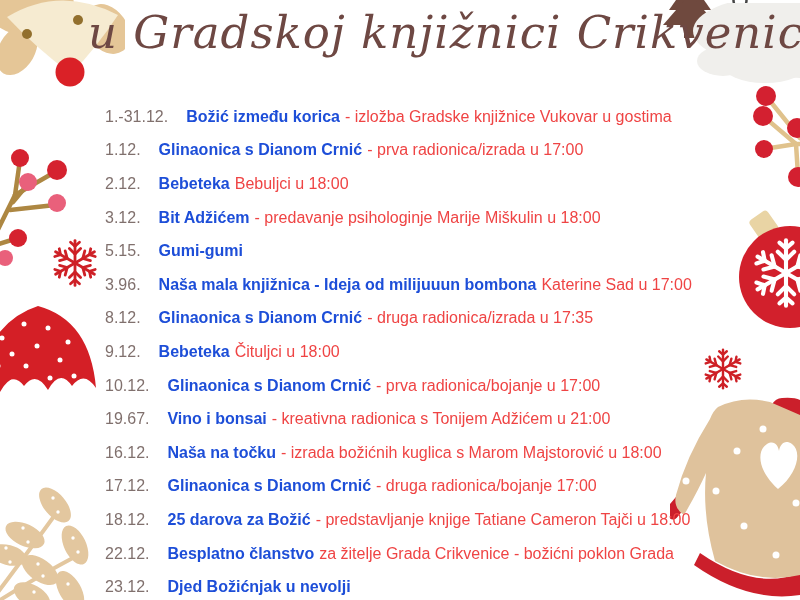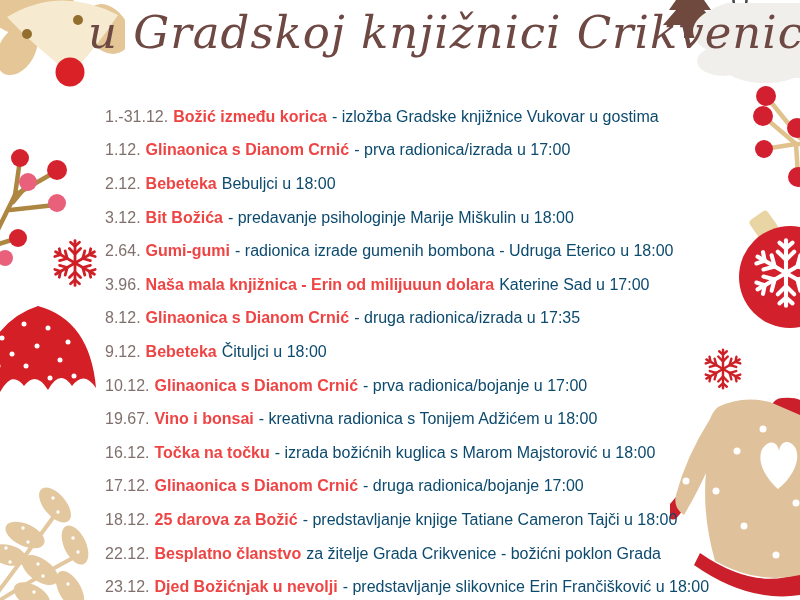--- a/index.html
+++ b/index.html
@@ -5,23 +5,23 @@
   html,body{margin:0;padding:0;background:#fff;}
   .canvas{position:relative;width:800px;height:600px;overflow:hidden;background:#ffffff;
           font-family:"Liberation Sans",sans-serif;}
   .deco{position:absolute;z-index:1;}
   .poster-title{position:absolute;left:88px;top:6px;width:660px;z-index:2;
     font-family:"DejaVu Serif",serif;font-style:italic;font-size:45px;
     color:#6e4843;letter-spacing:1px;white-space:nowrap;}
   .events{position:absolute;left:105px;top:100px;width:650px;z-index:2;}
   .event-row{height:33.6px;display:flex;align-items:center;white-space:nowrap;
     font-size:16px;color:#8d7d7a;}
-  .event-date{color:#80706d;margin-right:5px;}
-  .event-title{color:#ef4444;font-weight:bold;margin-right:5px;}
-  .event-desc{color:#0c4a6e;}
+  .event-date{color:#80706d;margin-right:18px;}
+  .event-title{color:#1d4ed8;font-weight:bold;margin-right:5px;}
+  .event-desc{color:#ef4444;}
 </style>
 </head>
 <body>
 
 <div class="canvas">
 
   <svg width="0" height="0" style="position:absolute" aria-hidden="true">
     <defs>
       <g id="spoke" fill="none" stroke="currentColor" stroke-width="5" stroke-linecap="round">
         <path d="M0,0 L0,-40"></path>
@@ -208,73 +208,71 @@
         <span class="event-title">Glinaonica s Dianom Crnić</span>
         <span class="event-desc">- prva radionica/izrada u 17:00</span>
       </div>
     <div class="event-row">
         <span class="event-date">2.12.</span>
         <span class="event-title">Bebeteka</span>
         <span class="event-desc">Bebuljci u 18:00</span>
       </div>
     <div class="event-row">
         <span class="event-date">3.12.</span>
-        <span class="event-title">Bit Božića</span>
+        <span class="event-title">Bit Adžićem</span>
         <span class="event-desc">- predavanje psihologinje Marije Miškulin u 18:00</span>
       </div>
     <div class="event-row">
-        <span class="event-date">2.64.</span>
+        <span class="event-date">5.15.</span>
         <span class="event-title">Gumi-gumi</span>
-        <span class="event-desc">- radionica izrade gumenih bombona - Udruga Eterico u 18:00</span>
       </div>
     <div class="event-row">
         <span class="event-date">3.96.</span>
-        <span class="event-title">Naša mala knjižnica - Erin od milijuuun dolara</span>
+        <span class="event-title">Naša mala knjižnica - Ideja od milijuuun bombona</span>
         <span class="event-desc">Katerine Sad u 17:00</span>
       </div>
     <div class="event-row">
         <span class="event-date">8.12.</span>
         <span class="event-title">Glinaonica s Dianom Crnić</span>
         <span class="event-desc">- druga radionica/izrada u 17:35</span>
       </div>
     <div class="event-row">
         <span class="event-date">9.12.</span>
         <span class="event-title">Bebeteka</span>
         <span class="event-desc">Čituljci u 18:00</span>
       </div>
     <div class="event-row">
         <span class="event-date">10.12.</span>
         <span class="event-title">Glinaonica s Dianom Crnić</span>
         <span class="event-desc">- prva radionica/bojanje u 17:00</span>
       </div>
     <div class="event-row">
         <span class="event-date">19.67.</span>
         <span class="event-title">Vino i bonsai</span>
-        <span class="event-desc">- kreativna radionica s Tonijem Adžićem u 18:00</span>
+        <span class="event-desc">- kreativna radionica s Tonijem Adžićem u 21:00</span>
       </div>
     <div class="event-row">
         <span class="event-date">16.12.</span>
-        <span class="event-title">Točka na točku</span>
+        <span class="event-title">Naša na točku</span>
         <span class="event-desc">- izrada božićnih kuglica s Marom Majstorović u 18:00</span>
       </div>
     <div class="event-row">
         <span class="event-date">17.12.</span>
         <span class="event-title">Glinaonica s Dianom Crnić</span>
         <span class="event-desc">- druga radionica/bojanje 17:00</span>
       </div>
     <div class="event-row">
         <span class="event-date">18.12.</span>
         <span class="event-title">25 darova za Božić</span>
         <span class="event-desc">- predstavljanje knjige Tatiane Cameron Tajči u 18:00</span>
       </div>
     <div class="event-row">
         <span class="event-date">22.12.</span>
         <span class="event-title">Besplatno članstvo</span>
         <span class="event-desc">za žitelje Grada Crikvenice - božićni poklon Grada</span>
       </div>
     <div class="event-row">
         <span class="event-date">23.12.</span>
         <span class="event-title">Djed Božićnjak u nevolji</span>
-        <span class="event-desc">- predstavljanje slikovnice Erin Frančišković u 18:00</span>
       </div>
   </div>
 
 </div>
 
 </body></html>

